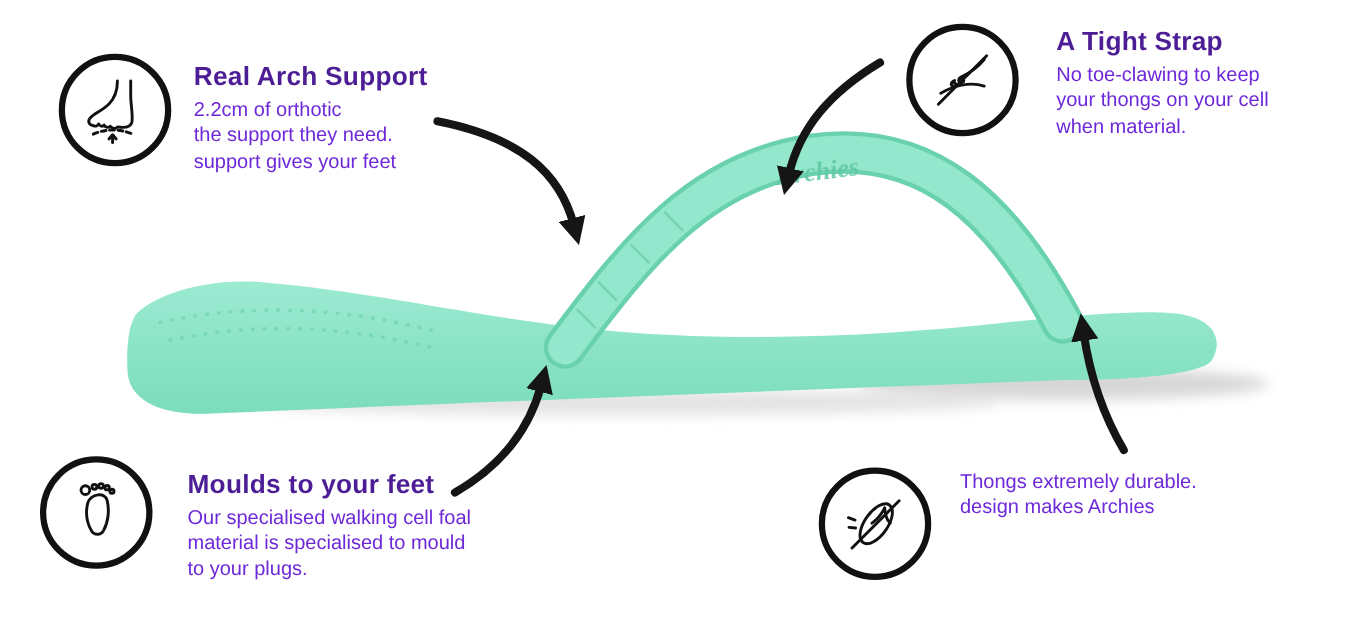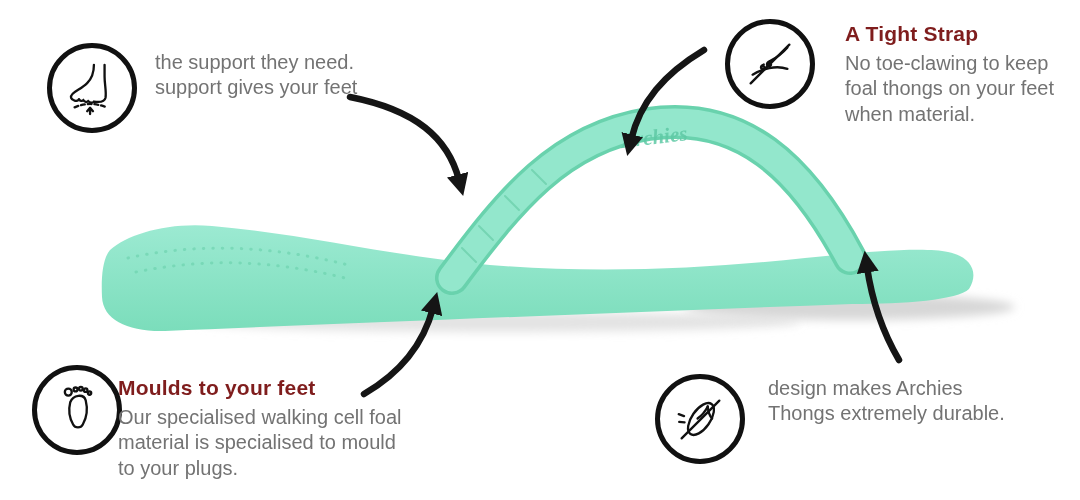--- a/index.html
+++ b/index.html
@@ -4,22 +4,22 @@
 <style>
   html,body{margin:0;padding:0;background:#ffffff}
   body{width:1080px;height:500px;font-family:"Liberation Sans",sans-serif;overflow:hidden}
   .stage{position:relative;width:1080px;height:500px;background:#fff}
   .art{position:absolute;left:0;top:0}
   .badge{position:absolute;width:90px;height:90px;border:5px solid #111;border-radius:50%;
          background:#fff;box-sizing:border-box;display:flex;align-items:center;justify-content:center}
   .badge svg{width:58px;height:58px}
   .ic{stroke:#111;stroke-width:2.4;fill:none;stroke-linecap:round;stroke-linejoin:round}
   .callout{position:absolute}
-  .callout h3{margin:0 0 5px;font-size:21px;font-weight:700;color:#7f1d1d;letter-spacing:.2px}
-  .callout p{margin:0;font-size:20px;line-height:1.27;color:#737373}
+  .callout h3{margin:0 0 5px;font-size:21px;font-weight:700;color:#4c1d95;letter-spacing:.2px}
+  .callout p{margin:0;font-size:16px;line-height:1.27;color:#6d28d9}
   .callout p span{display:block}
   .emboss{font-style:italic;font-weight:bold;font-size:21px;fill:#5fc9a5;opacity:.85;
           font-family:"Liberation Serif",serif}
 </style>
 </head>
 <body>
 
 <div class="stage">
 
   <svg class="art" width="1080" height="500" viewBox="0 0 1080 500">
@@ -118,44 +118,46 @@
     <svg viewBox="0 0 60 60">
       <ellipse class="ic" cx="31" cy="30" rx="9.5" ry="19" transform="rotate(35 31 30)"></ellipse>
       <path class="ic" stroke-width="2" d="M38 17 C35 23 31 27 27.5 29.5"></path>
       <path class="ic" stroke-width="2" d="M38 17 C38.5 23 40 27 42.5 29.5"></path>
       <path class="ic" stroke-width="2.1" d="M8 25 l5.5 2 M8.5 33 l5.5 .5"></path>
       <path class="ic" stroke-width="2.6" d="M11 50 L50 11"></path>
     </svg>
   </div>
 
   <div class="callout" style="left:155px;top:50px">
+    <h3>Real Arch Support</h3>
     <p>
+      <span>2.2cm of orthotic</span>
       <span>the support they need.</span>
       <span>support gives your feet</span>
     </p>
   </div>
 
   <div class="callout" style="left:845px;top:22px">
     <h3>A Tight Strap</h3>
     <p>
       <span>No toe-clawing to keep</span>
-      <span>foal thongs on your feet</span>
+      <span>your thongs on your cell</span>
       <span>when material.</span>
     </p>
   </div>
 
-  <div class="callout" style="left:118px;top:376px">
+  <div class="callout" style="left:150px;top:376px">
     <h3>Moulds to your feet</h3>
     <p>
       <span>Our specialised walking cell foal</span>
       <span>material is specialised to mould</span>
       <span>to your plugs.</span>
     </p>
   </div>
 
   <div class="callout" style="left:768px;top:376px">
     <p>
+      <span>Thongs extremely durable.</span>
       <span>design makes Archies</span>
-      <span>Thongs extremely durable.</span>
     </p>
   </div>
 
 </div>
 
 </body></html>

